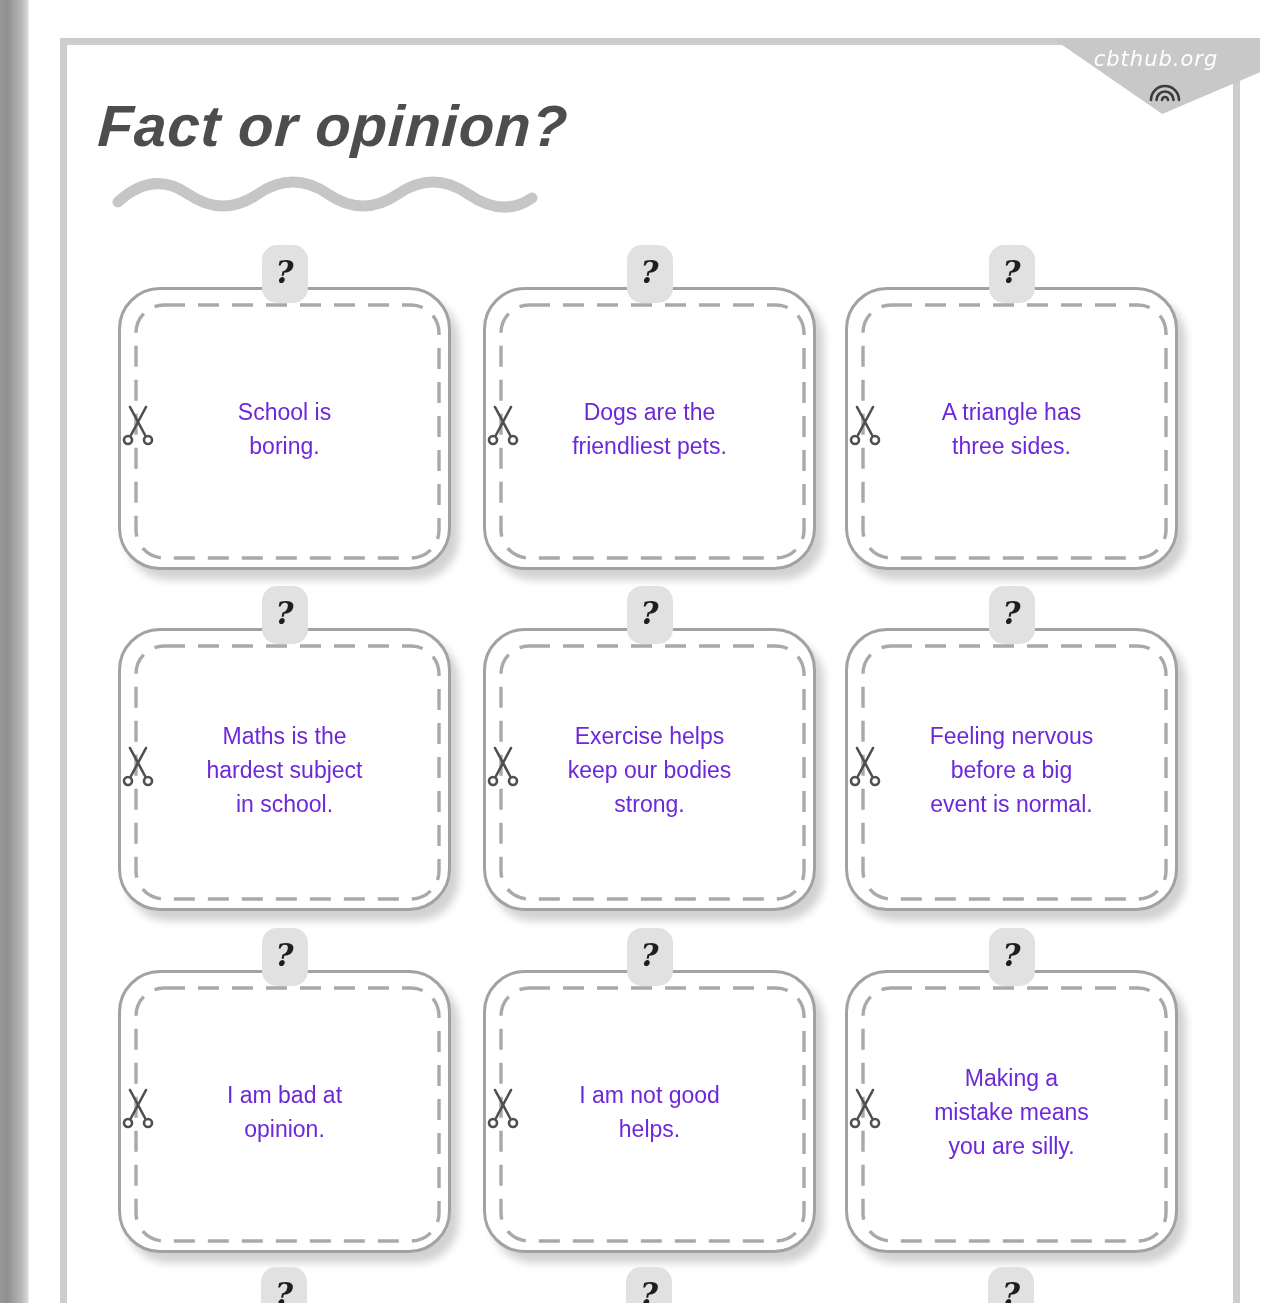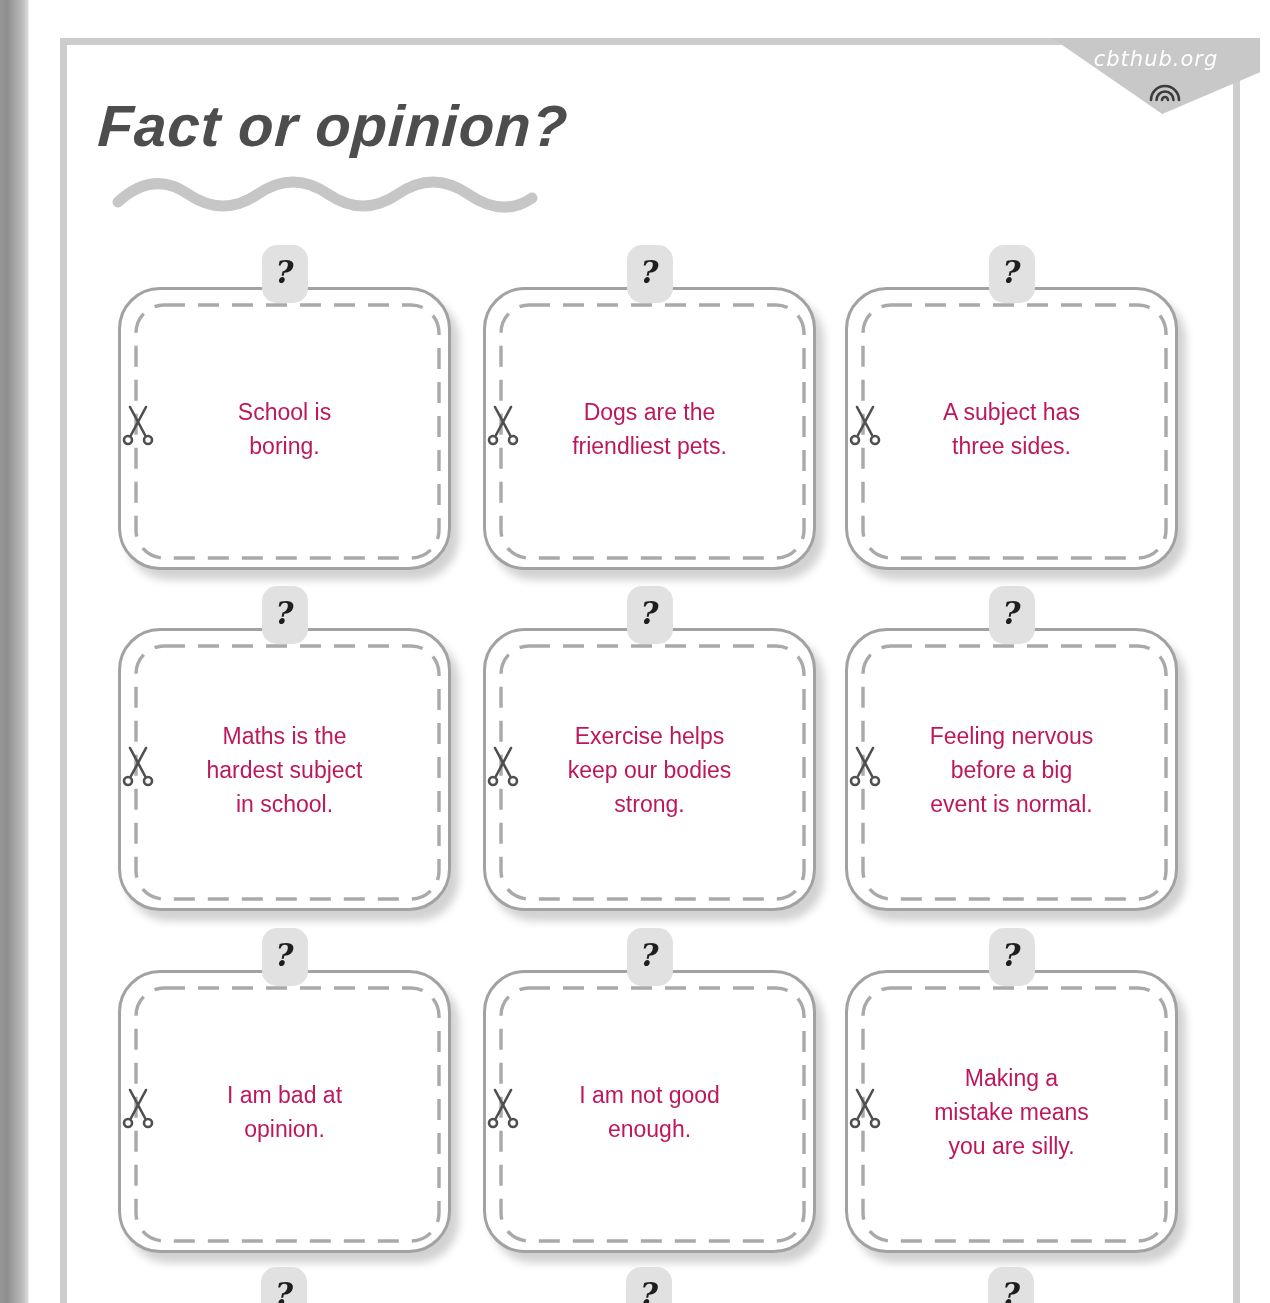--- a/index.html
+++ b/index.html
@@ -98,21 +98,21 @@
   }
 
   .card-text {
     position: absolute; inset: 0;
     display: flex; align-items: center; justify-content: center;
     text-align: center;
     white-space: pre-line;
     font-family: "Liberation Sans", sans-serif;
     font-size: 23px;
     line-height: 34px;
-    color: #be185d;
+    color: #6d28d9;
     padding: 0 34px;
   }
 </style>
 </head>
 <body>
 
 <div class="stage">
 
   <div class="edge-strip"></div>
 
@@ -181,21 +181,21 @@
         <rect x="2" y="2" width="303" height="253" rx="28" fill="none" stroke="#a9a9a9" stroke-width="3.4" stroke-dasharray="21 13"></rect>
       </svg>
     <svg class="scissors" width="32" height="46" viewBox="0 0 32 46">
         <g fill="none" stroke="#4f4f4f" stroke-width="2.6" stroke-linecap="round">
           <line x1="8" y1="2" x2="23" y2="30"></line>
           <line x1="24" y1="2" x2="9" y2="30"></line>
           <circle cx="6" cy="35" r="4"></circle>
           <circle cx="26" cy="35" r="4"></circle>
         </g>
       </svg>
-    <div class="card-text">A subject has
+    <div class="card-text">A triangle has
 three sides.</div>
   </div>
 
   <div class="card" style="left:118px; top:628px;">
     <div class="tab">
         <span class="tab-q">?</span>
       </div>
     <svg class="dash-svg" width="307" height="257" viewBox="0 0 307 257">
         <rect x="2" y="2" width="303" height="253" rx="28" fill="none" stroke="#a9a9a9" stroke-width="3.4" stroke-dasharray="21 13"></rect>
       </svg>
@@ -280,21 +280,21 @@
       </svg>
     <svg class="scissors" width="32" height="46" viewBox="0 0 32 46">
         <g fill="none" stroke="#4f4f4f" stroke-width="2.6" stroke-linecap="round">
           <line x1="8" y1="2" x2="23" y2="30"></line>
           <line x1="24" y1="2" x2="9" y2="30"></line>
           <circle cx="6" cy="35" r="4"></circle>
           <circle cx="26" cy="35" r="4"></circle>
         </g>
       </svg>
     <div class="card-text">I am not good
-enough.</div>
+helps.</div>
   </div>
 
   <div class="card" style="left:845px; top:970px;">
     <div class="tab">
         <span class="tab-q">?</span>
       </div>
     <svg class="dash-svg" width="307" height="257" viewBox="0 0 307 257">
         <rect x="2" y="2" width="303" height="253" rx="28" fill="none" stroke="#a9a9a9" stroke-width="3.4" stroke-dasharray="21 13"></rect>
       </svg>
     <svg class="scissors" width="32" height="46" viewBox="0 0 32 46">

